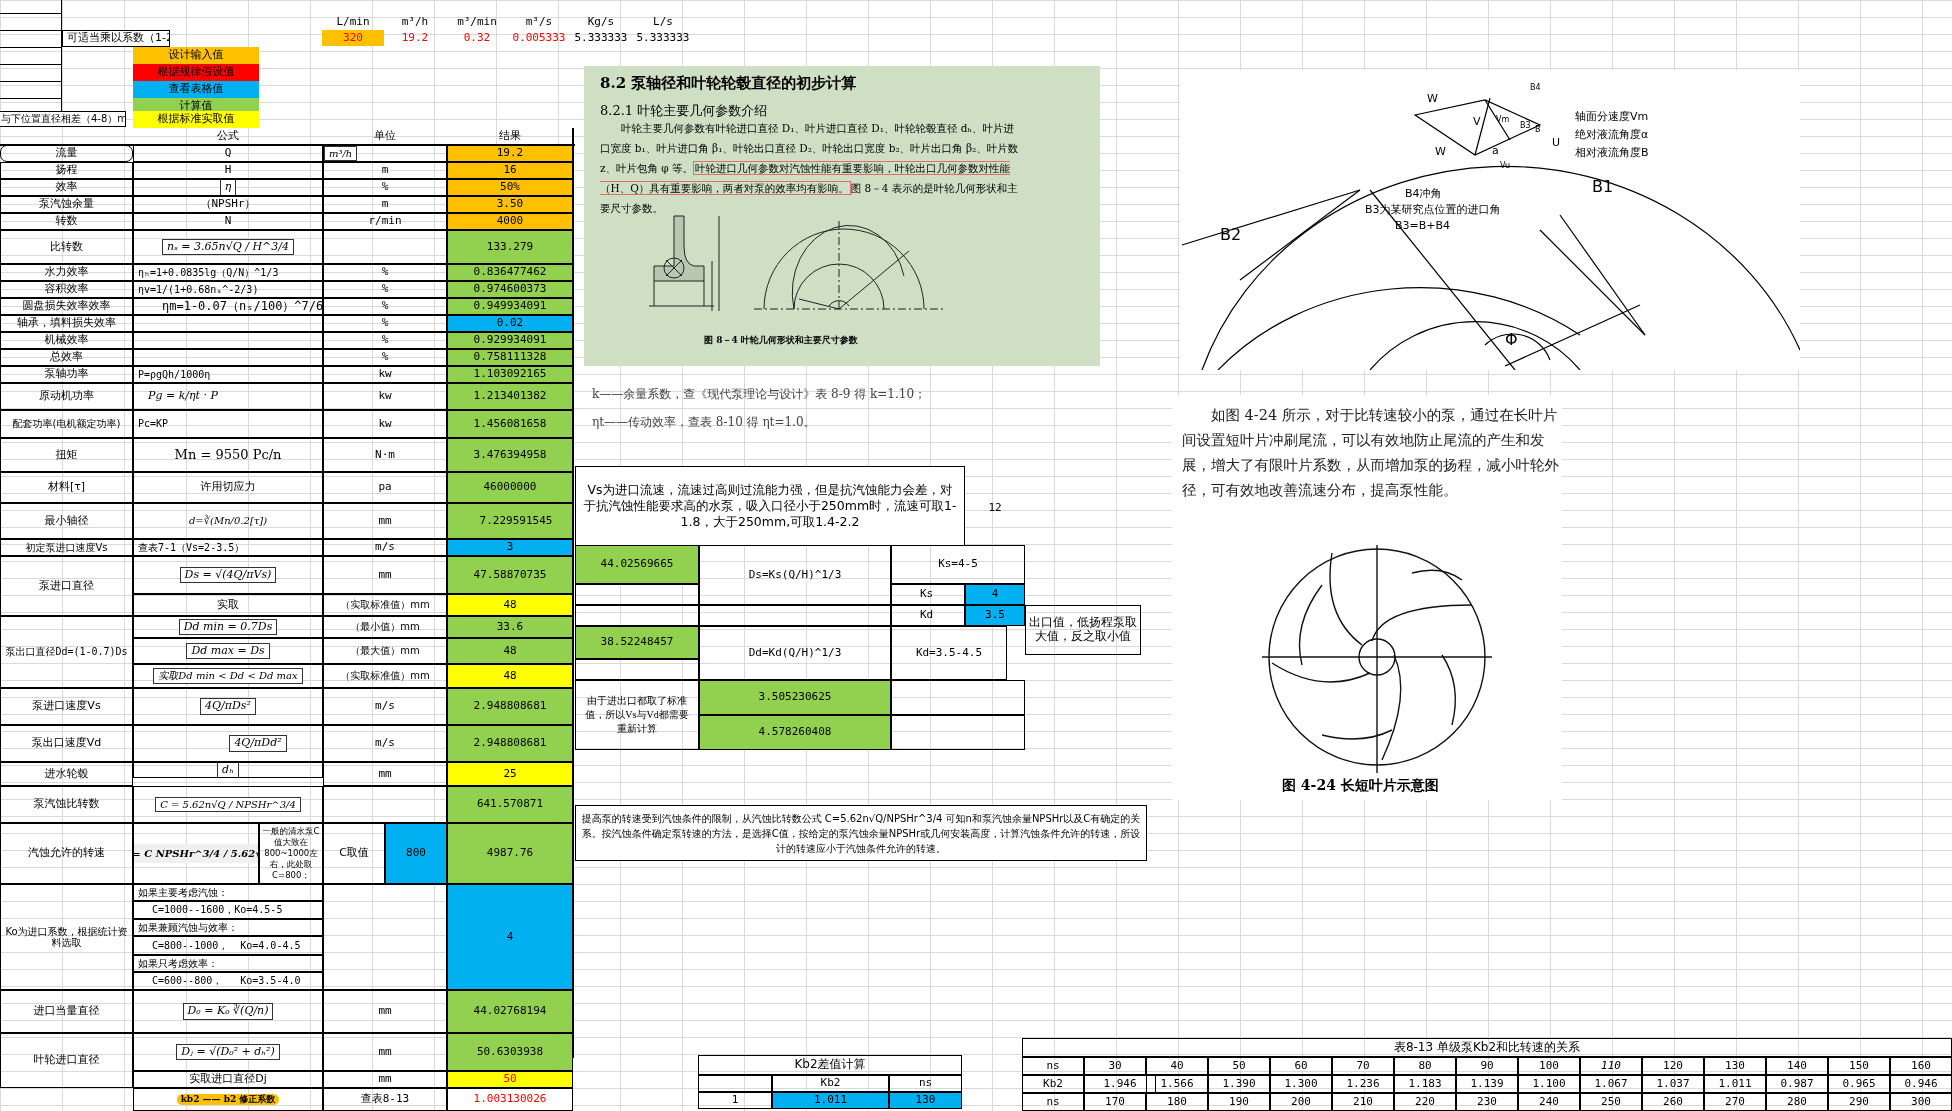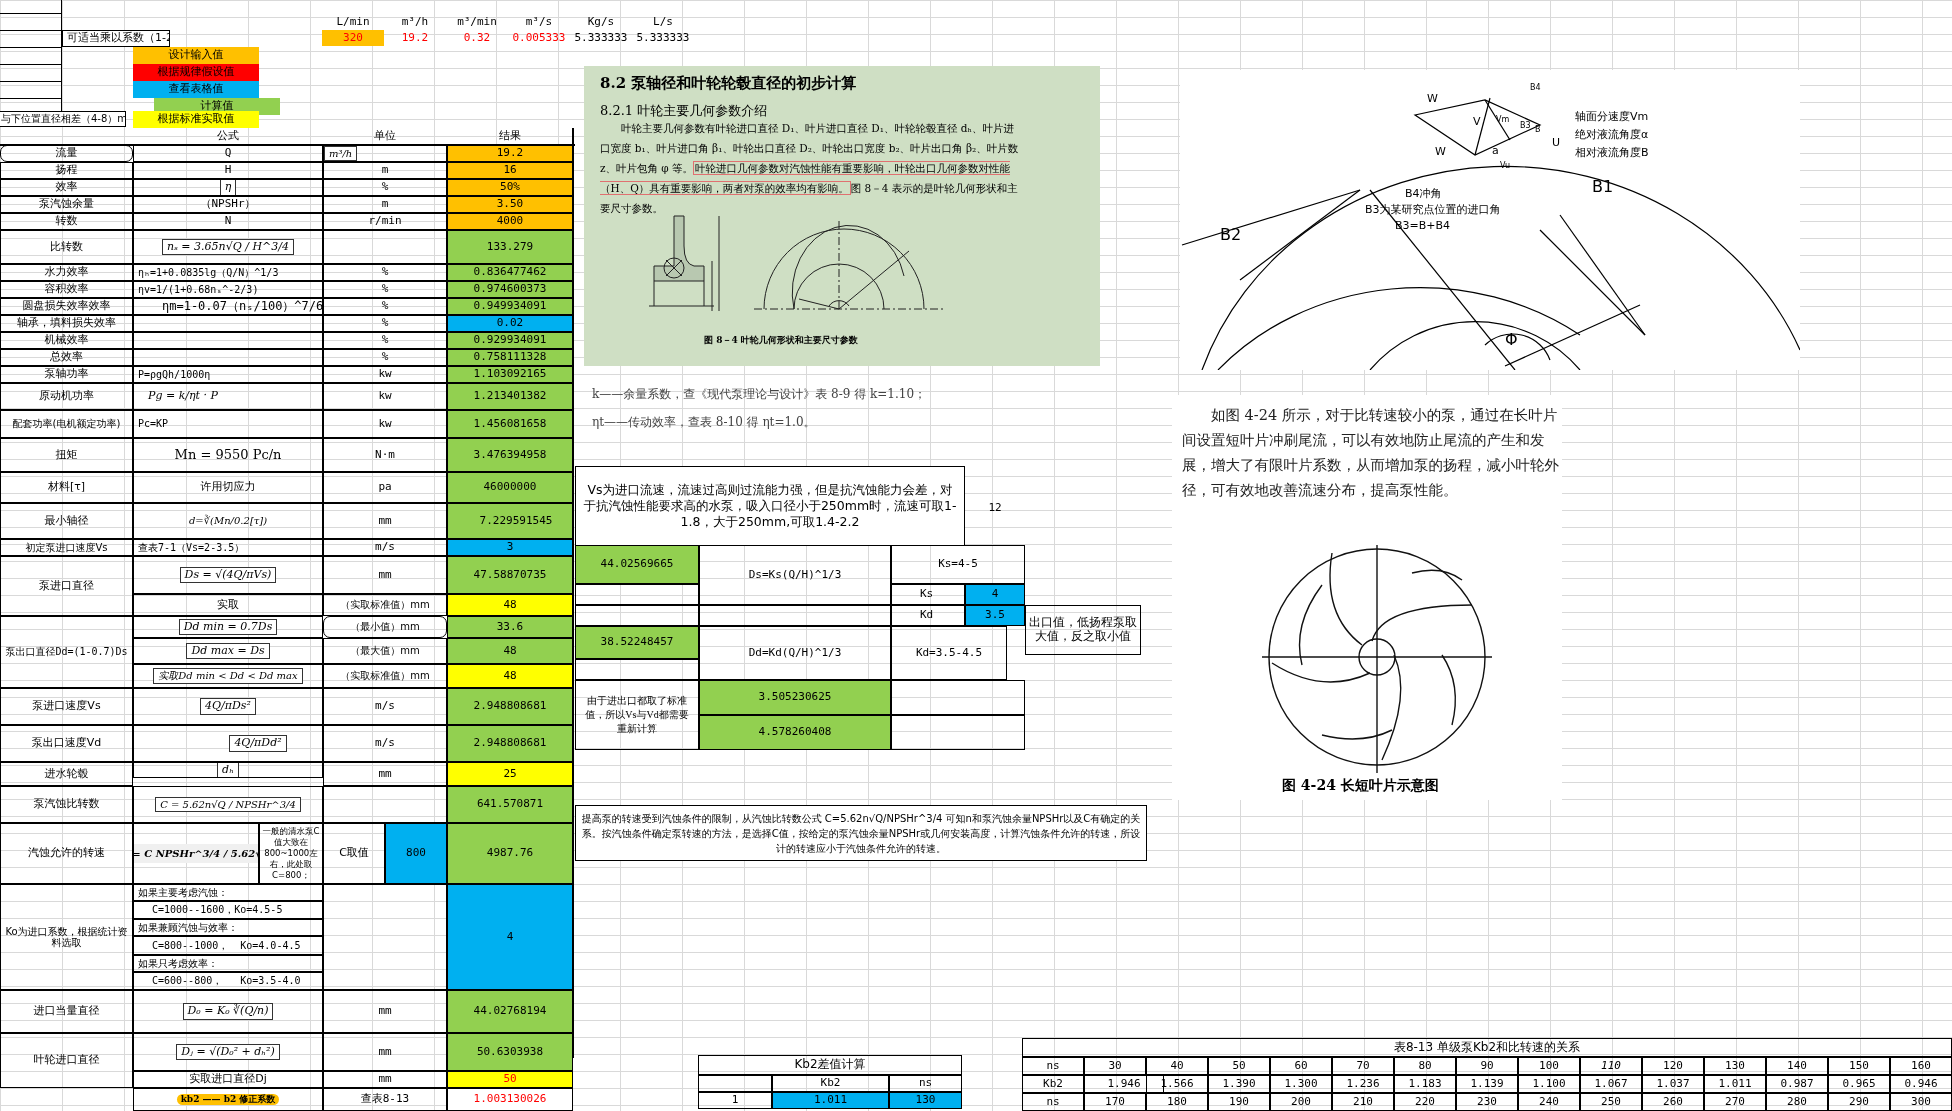--- a/index.html
+++ b/index.html
@@ -63,21 +63,21 @@
 <div class="cell orange txt-red" style="left:322px;top:30px;width:62px;height:16px;">320</div>
 <div class="cell txt-red" style="left:384px;top:30px;width:62px;height:16px;">19.2</div>
 <div class="cell txt-red" style="left:446px;top:30px;width:62px;height:16px;">0.32</div>
 <div class="cell txt-red" style="left:508px;top:30px;width:62px;height:16px;">0.005333</div>
 <div class="cell" style="left:570px;top:30px;width:62px;height:16px;">5.333333</div>
 <div class="cell" style="left:632px;top:30px;width:62px;height:16px;">5.333333</div>
 
 <div class="cell orange" style="left:133px;top:47px;width:126px;height:17px;font-family:'DejaVu Sans',sans-serif;">设计输入值</div>
 <div class="cell red" style="left:133px;top:64px;width:126px;height:17px;font-family:'DejaVu Sans',sans-serif;">根据规律假设值</div>
 <div class="cell blue" style="left:133px;top:81px;width:126px;height:17px;font-family:'DejaVu Sans',sans-serif;">查看表格值</div>
-<div class="cell green" style="left:133px;top:98px;width:126px;height:17px;font-family:'DejaVu Sans',sans-serif;margin-left:21px;">计算值</div>
+<div class="cell green" style="left:133px;top:98px;width:126px;height:17px;font-family:'DejaVu Sans',sans-serif;">计算值</div>
 <div class="cell yellow" style="left:133px;top:111px;width:126px;height:17px;font-family:'DejaVu Sans',sans-serif;">根据标准实取值</div>
 <div class="cell bl left white" style="left:-4px;top:111px;width:130px;height:16px;font-size:10px;font-family:'DejaVu Sans',sans-serif;">与下位置直径相差（4-8）mm</div>
 
 <div class="cell" style="left:133px;top:128px;width:190px;height:16px;font-family:'DejaVu Sans',sans-serif;">公式</div>
 <div class="cell" style="left:323px;top:128px;width:124px;height:16px;font-family:'DejaVu Sans',sans-serif;">单位</div>
 <div class="cell" style="left:447px;top:128px;width:126px;height:16px;font-family:'DejaVu Sans',sans-serif;">结果</div>
 
 <div class="abs" style="left:0;top:144px;width:575px;border-top:2px solid #000;"></div>
 <div class="abs" style="left:572px;top:128px;height:930px;border-left:2px solid #000;"></div>
 
@@ -191,21 +191,21 @@
 <div class="cell bl" style="left:323px;top:556px;width:124px;height:38px;">mm</div>
 <div class="cell bl green" style="left:447px;top:556px;width:126px;height:38px;">47.58870735</div>
 <div class="cell bl" style="left:133px;top:594px;width:190px;height:22px;font-family:'DejaVu Sans',sans-serif;">实取</div>
 <div class="cell bl" style="left:323px;top:594px;width:124px;height:22px;font-size:10px;font-family:'DejaVu Sans',sans-serif;">（实取标准值）mm</div>
 <div class="cell bl yellow" style="left:447px;top:594px;width:126px;height:22px;">48</div>
 
 <div class="cell bl" style="left:0;top:616px;width:133px;height:72px;font-size:10px;">泵出口直径Dd=(1-0.7)Ds</div>
 <div class="cell bl" style="left:133px;top:616px;width:190px;height:22px;">
     <span class="formula">Dd min = 0.7Ds</span>
   </div>
-<div class="cell bl" style="left:323px;top:616px;width:124px;height:22px;font-size:10px;font-family:'DejaVu Sans',sans-serif;border-radius:7px;">（最小值）mm</div>
+<div class="cell bl" style="left:323px;top:616px;width:124px;height:22px;font-size:10px;font-family:'DejaVu Sans',sans-serif;">（最小值）mm</div>
 <div class="cell bl green" style="left:447px;top:616px;width:126px;height:22px;">33.6</div>
 <div class="cell bl" style="left:133px;top:638px;width:190px;height:26px;">
     <span class="formula">Dd max = Ds</span>
   </div>
 <div class="cell bl" style="left:323px;top:638px;width:124px;height:26px;font-size:10px;font-family:'DejaVu Sans',sans-serif;">（最大值）mm</div>
 <div class="cell bl green" style="left:447px;top:638px;width:126px;height:26px;">48</div>
 <div class="cell bl" style="left:133px;top:664px;width:190px;height:24px;">
     <span class="formula" style="font-size:10px;">实取Dd min &lt; Dd &lt; Dd max</span>
   </div>
 <div class="cell bl" style="left:323px;top:664px;width:124px;height:24px;font-size:10px;font-family:'DejaVu Sans',sans-serif;">（实取标准值）mm</div>
@@ -421,21 +421,21 @@
     <div class="cell bl" style="left: 1394px; top: 1057px; width: 62px; height: 18px;">80</div>
     <div class="cell bl" style="left: 1456px; top: 1057px; width: 62px; height: 18px;">90</div>
     <div class="cell bl" style="left: 1518px; top: 1057px; width: 62px; height: 18px;">100</div>
     <div class="cell bl" style="left: 1580px; top: 1057px; width: 62px; height: 18px; font-style: italic;">110</div>
     <div class="cell bl" style="left: 1642px; top: 1057px; width: 62px; height: 18px;">120</div>
     <div class="cell bl" style="left: 1704px; top: 1057px; width: 62px; height: 18px;">130</div>
     <div class="cell bl" style="left: 1766px; top: 1057px; width: 62px; height: 18px;">140</div>
     <div class="cell bl" style="left: 1828px; top: 1057px; width: 62px; height: 18px;">150</div>
     <div class="cell bl" style="left: 1890px; top: 1057px; width: 62px; height: 18px;">160</div>
     <div class="cell bl" style="left: 1022px; top: 1075px; width: 62px; height: 18px;">Kb2</div>
-    <div class="cell bl" style="left: 1084px; top: 1075px; width: 80px; height: 18px;">1.946</div>
+    <div class="cell bl" style="left: 1084px; top: 1075px; width: 72px; height: 18px;">1.946</div>
     <div class="cell bl" style="left: 1146px; top: 1075px; width: 62px; height: 18px;">1.566</div>
     <div class="cell bl" style="left: 1208px; top: 1075px; width: 62px; height: 18px;">1.390</div>
     <div class="cell bl" style="left: 1270px; top: 1075px; width: 62px; height: 18px;">1.300</div>
     <div class="cell bl" style="left: 1332px; top: 1075px; width: 62px; height: 18px;">1.236</div>
     <div class="cell bl" style="left: 1394px; top: 1075px; width: 62px; height: 18px;">1.183</div>
     <div class="cell bl" style="left: 1456px; top: 1075px; width: 62px; height: 18px;">1.139</div>
     <div class="cell bl" style="left: 1518px; top: 1075px; width: 62px; height: 18px;">1.100</div>
     <div class="cell bl" style="left: 1580px; top: 1075px; width: 62px; height: 18px;">1.067</div>
     <div class="cell bl" style="left: 1642px; top: 1075px; width: 62px; height: 18px;">1.037</div>
     <div class="cell bl" style="left: 1704px; top: 1075px; width: 62px; height: 18px;">1.011</div>

